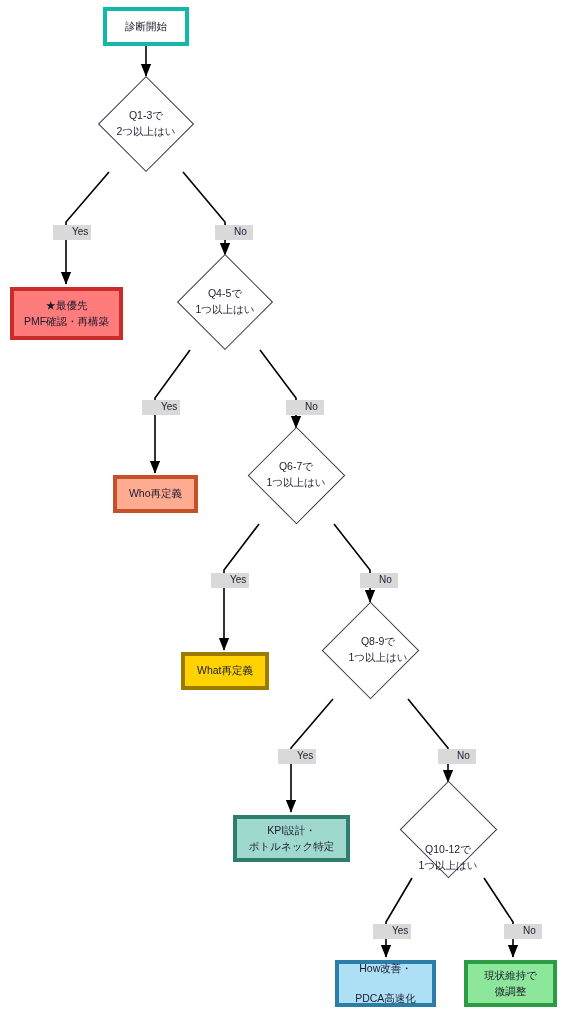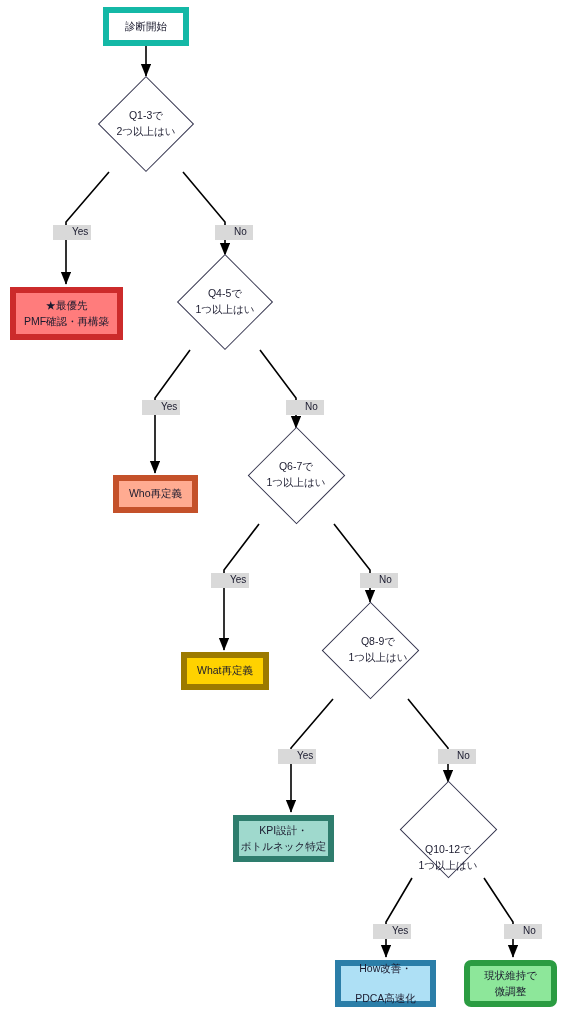--- a/index.html
+++ b/index.html
@@ -21,21 +21,21 @@
     width: 565px;
     height: 1024px;
   }
   .node-box {
     position: absolute;
     box-sizing: border-box;
     display: flex;
     flex-direction: column;
     align-items: center;
     justify-content: center;
-    border: 6px solid #14b8a6;
+    border: 4px solid #14b8a6;
     font-size: 10.5px;
     line-height: 1.45;
     color: #1a1a2e;
     text-align: center;
     white-space: nowrap;
   }
   .node-box .ln { display: block; }
   .diamond {
     position: absolute;
     box-sizing: border-box;
@@ -156,37 +156,37 @@
 
   <div class="diamond" style="left:336px; top:616px; width:69px; height:69px;"></div>
   <div class="diamond-label" style="left:318px; top:634px; width:120px; height:32px;">
     <span class="ln">Q8-9で</span>
     <span class="ln">1つ以上はい</span>
   </div>
 
   <div class="edge-label" style="left:278px; top:749px; width:26px; height:15px;">Yes</div>
   <div class="edge-label" style="left:438px; top:749px; width:21px; height:15px;">No</div>
 
-  <div class="node-box" style="left:233px; top:815px; width:101px; height:47px; background:#9fd9cd; border-color:#2e7d6d;">
+  <div class="node-box" style="left:233px; top:815px; width:117px; height:47px; background:#9fd9cd; border-color:#2e7d6d;">
     <span class="ln">KPI設計・</span>
     <span class="ln">ボトルネック特定</span>
   </div>
 
   <div class="diamond" style="left:414px; top:795px; width:69px; height:69px;"></div>
   <div class="diamond-label" style="left:388px; top:842px; width:120px; height:32px;">
     <span class="ln">Q10-12で</span>
     <span class="ln">1つ以上はい</span>
   </div>
 
   <div class="edge-label" style="left:373px; top:924px; width:26px; height:15px;">Yes</div>
   <div class="edge-label" style="left:504px; top:924px; width:21px; height:15px;">No</div>
 
   <div class="node-box" style="left:335px; top:960px; width:101px; height:47px; background:#aee0f5; border-color:#2b7ea8;gap:14px;">
     <span class="ln">How改善・</span>
     <span class="ln">PDCA高速化</span>
   </div>
 
-  <div class="node-box" style="left:464px; top:960px; width:93px; height:47px; background:#8de79a; border-color:#2b9c42;border-radius:7px;">
+  <div class="node-box" style="left:464px; top:960px; width:93px; height:47px; background:#8de79a; border-color:#2b9c42;">
     <span class="ln">現状維持で</span>
     <span class="ln">微調整</span>
   </div>
 
 </div>
 
 </body></html>

